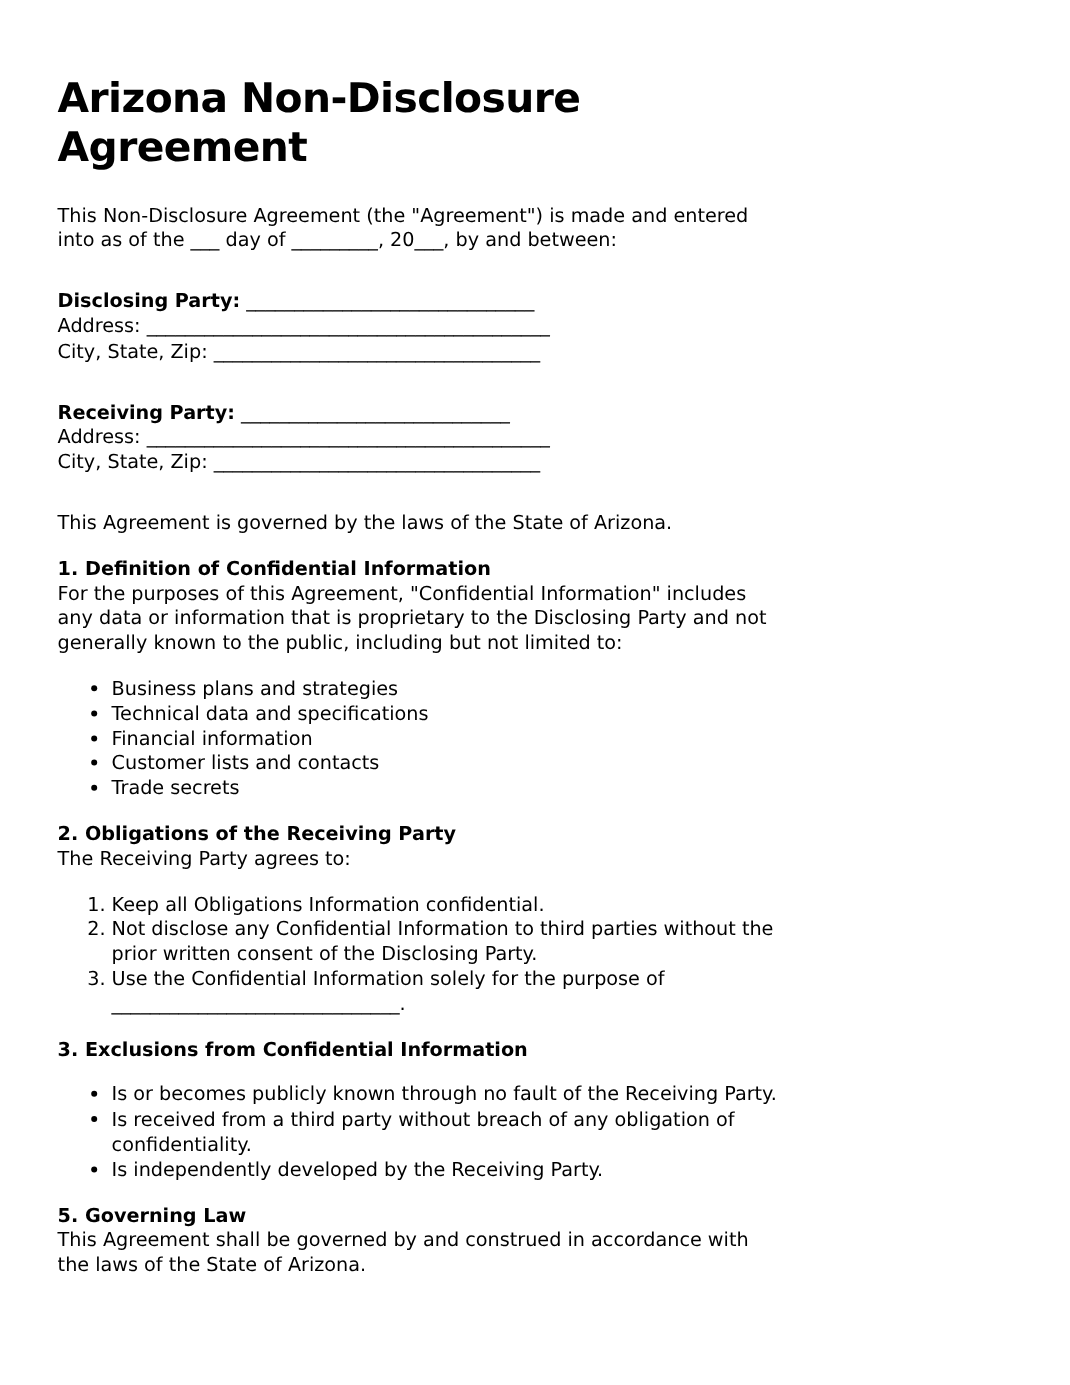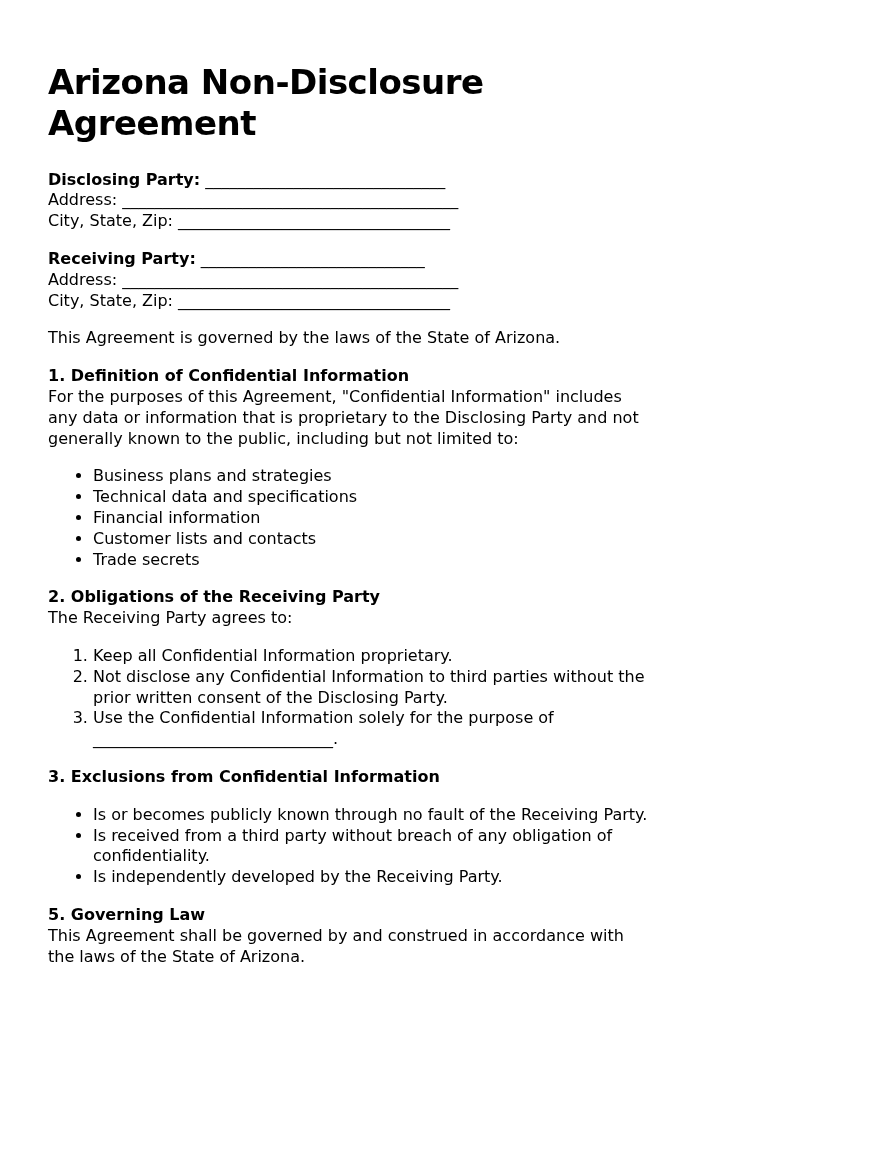--- a/index.html
+++ b/index.html
@@ -24,21 +24,21 @@
     font-size: 34px;
     line-height: 1.2;
     font-weight: bold;
     margin: 24px 0 26px 0;
     letter-spacing: -0.5px;
   }
   p.para {
     margin: 17px 0;
   }
   .party-block {
-    margin: 17px 0;
+    margin: 30px 0;
   }
   .party-line {
     margin: 0;
   }
   .b {
     font-weight: bold;
   }
   h2.section-heading {
     font-size: 16px;
     line-height: 1.3;
@@ -69,20 +69,21 @@
     color: #7e7e7e;
   }
 </style>
 </head>
 <body>
 
 <div class="page">
 
   <h1 class="doc-title">Arizona Non-Disclosure Agreement</h1>
 
+  <p class="para">This Non-Disclosure Agreement (the "Agreement") is made and entered into as of the ___ day of _________, 20___, by and between:</p>
 
   <div class="party-block">
     <div class="party-line"><span class="b">Disclosing Party:</span><span> ______________________________</span></div>
     <div class="party-line">Address: __________________________________________</div>
     <div class="party-line">City, State, Zip: __________________________________</div>
   </div>
 
   <div class="party-block">
     <div class="party-line"><span class="b">Receiving Party:</span><span> ____________________________</span></div>
     <div class="party-line">Address: __________________________________________</div>
@@ -100,21 +101,21 @@
       <li>Financial information</li>
       <li>Customer lists and contacts</li>
       <li>Trade secrets</li>
     </ul>
   </div>
 
   <div>
     <h2 class="section-heading">2. Obligations of the Receiving Party</h2>
     <p class="section-body">The Receiving Party agrees to:</p>
     <ol class="numbered-list">
-      <li>Keep all Confidential Information proprietary.</li>
+      <li>Keep all Obligations Information confidential.</li>
       <li>Not disclose any Confidential Information to third parties without the prior written consent of the Disclosing Party.</li>
       <li class="multiline">Use the Confidential Information solely for the purpose of
 ______________________________.</li>
     </ol>
   </div>
 
   <div>
     <h2 class="section-heading">3. Exclusions from Confidential Information</h2>
     <ul class="bullet-list">
       <li>Is or becomes publicly known through no fault of the Receiving Party.</li>

